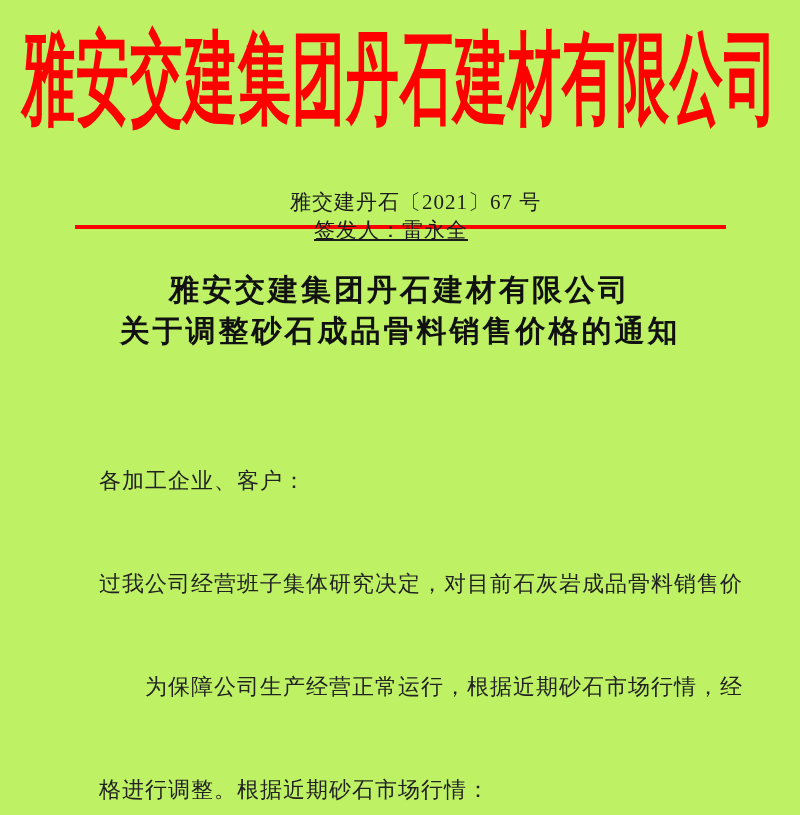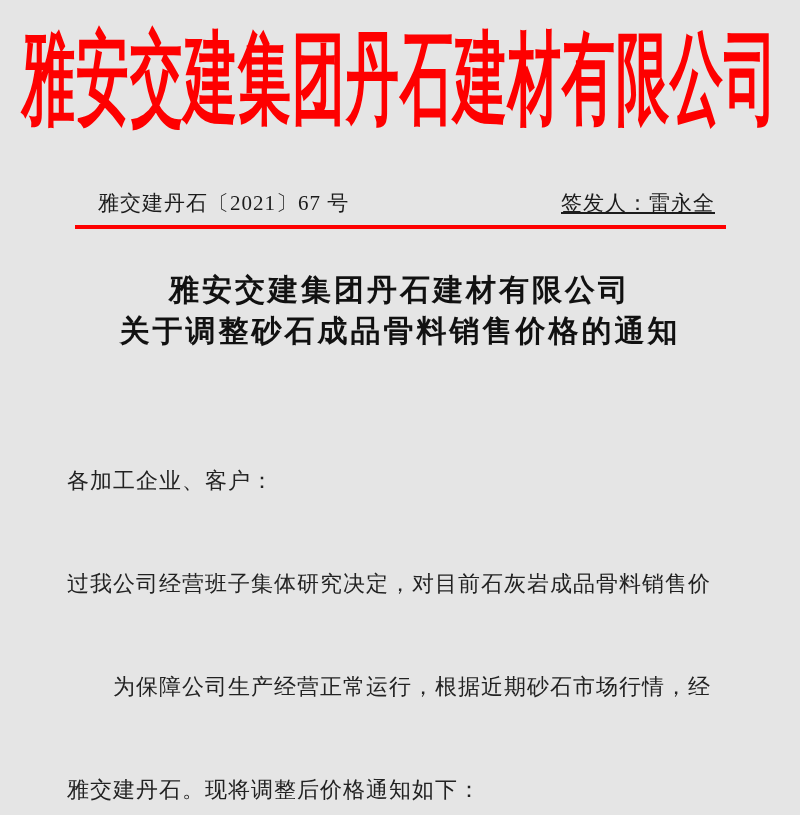--- a/index.html
+++ b/index.html
@@ -4,21 +4,21 @@
 <style>
   html, body {
     margin: 0;
     padding: 0;
     background: #ffffff;
   }
   .page {
     position: relative;
     width: 800px;
     height: 815px;
-    background: #e5e5e5;
+    background: #bef264;
     overflow: hidden;
     font-family: "Liberation Serif", serif;
     color: #1c1c1c;
   }
   .column {
     margin: 0 67px;
   }
   
   .masthead {
     margin-top: 16px;
@@ -39,20 +39,21 @@
   }
   
   .docinfo {
     margin-top: 42px;
     height: 30px;
     display: flex;
     justify-content: space-between;
     align-items: center;
     font-size: 21px;
     letter-spacing: 1px;
+    flex-direction: column;
   }
   .docinfo .doc-number { margin-left: 31px; }
   .docinfo .issuer { margin-right: 18px; text-decoration: underline; }
   
   .red-rule {
     margin-top: 7px;
     height: 4px;
     background: var(--accent, #fe0000);
     width: 651px;
     margin-left: 8px;
@@ -69,21 +70,21 @@
   }
   
   .content {
     margin-top: 44px;
     font-size: 22px;
     line-height: 34.4px;
     letter-spacing: 1px;
     white-space: pre;
     color: #222;
   }
-  .content .line { min-height: 34.4px; }
+  .content .line { min-height: 34.4px; margin-left: 32px; }
 </style>
 </head>
 <body>
 
 <div class="page">
 
   <div class="masthead">
     <span class="stretch">雅安交建集团丹石建材有限公司</span>
   </div>
 
@@ -100,21 +101,21 @@
 
   <div class="doc-title">
     <div>雅安交建集团丹石建材有限公司</div>
     <div>关于调整砂石成品骨料销售价格的通知</div>
   </div>
 
   <div class="column content">
     <div class="line">各加工企业、客户：</div>
     <div class="line">过我公司经营班子集体研究决定，对目前石灰岩成品骨料销售价</div>
     <div class="line">　　为保障公司生产经营正常运行，根据近期砂石市场行情，经</div>
-    <div class="line">雅交建丹石。现将调整后价格通知如下：</div>
+    <div class="line">格进行调整。根据近期砂石市场行情：</div>
     
     
     
     
     
     
     
     
   </div>
 

